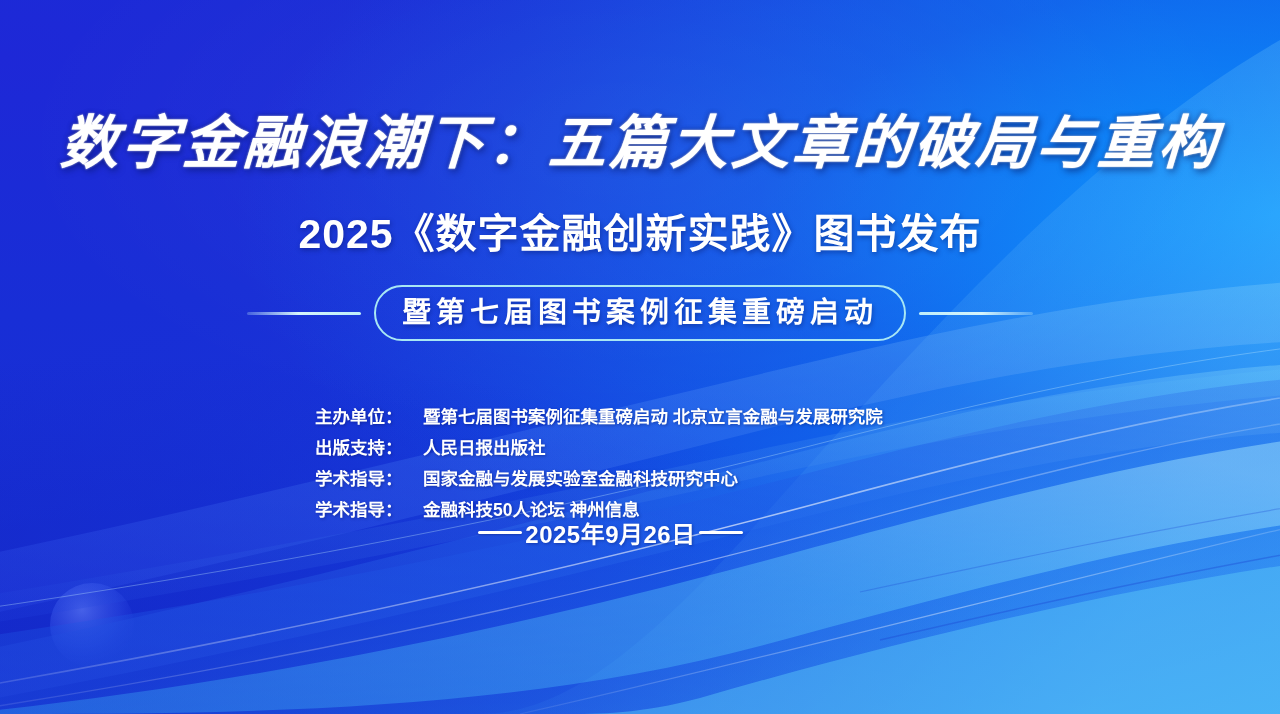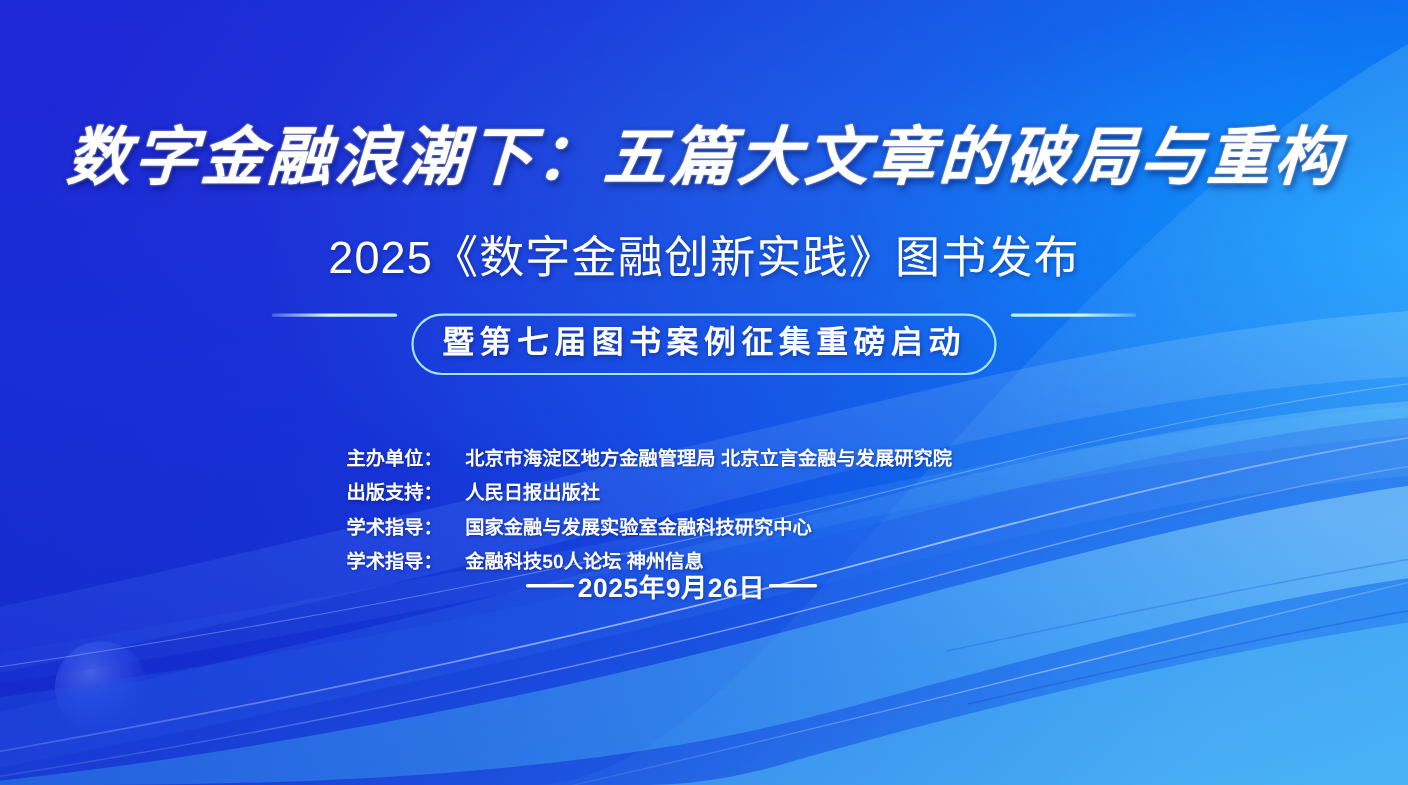--- a/index.html
+++ b/index.html
@@ -69,35 +69,36 @@
 
   
   .title-sub {
     position: absolute;
     top: 208px;
     left: 0;
     width: 1280px;
     text-align: center;
     color: #ffffff;
     font-size: 41px;
-    font-weight: 400;
+    font-weight: 700;
     letter-spacing: 1px;
     line-height: 52px;
     white-space: nowrap;
     text-shadow: 1px 2px 5px rgba(6,20,95,0.45);
   }
 
   
   .pill-row {
     position: absolute;
     top: 285px;
     left: 0;
     width: 1280px;
     height: 56px;
     display: flex;
+    align-items: center;
     justify-content: center;
     gap: 13px;
   }
   .rule {
     width: 114px;
     height: 3px;
     border-radius: 2px;
     background: linear-gradient(90deg, rgba(197,240,252,0.25), #d6f4fb 45%, #bfeefa);
   }
   .rule.right {
@@ -248,21 +249,21 @@
 
     <div class="pill-row">
       <span class="rule left"></span>
       <span class="pill">暨第七届图书案例征集重磅启动</span>
       <span class="rule right"></span>
     </div>
 
     <div class="credits">
       <div class="credit-row">
         <span class="credit-label">主办单位：</span>
-        <span class="credit-value">北京市海淀区地方金融管理局  北京立言金融与发展研究院</span>
+        <span class="credit-value">暨第七届图书案例征集重磅启动  北京立言金融与发展研究院</span>
       </div>
       <div class="credit-row">
         <span class="credit-label">出版支持：</span>
         <span class="credit-value">人民日报出版社</span>
       </div>
       <div class="credit-row">
         <span class="credit-label">学术指导：</span>
         <span class="credit-value">国家金融与发展实验室金融科技研究中心</span>
       </div>
       <div class="credit-row">

